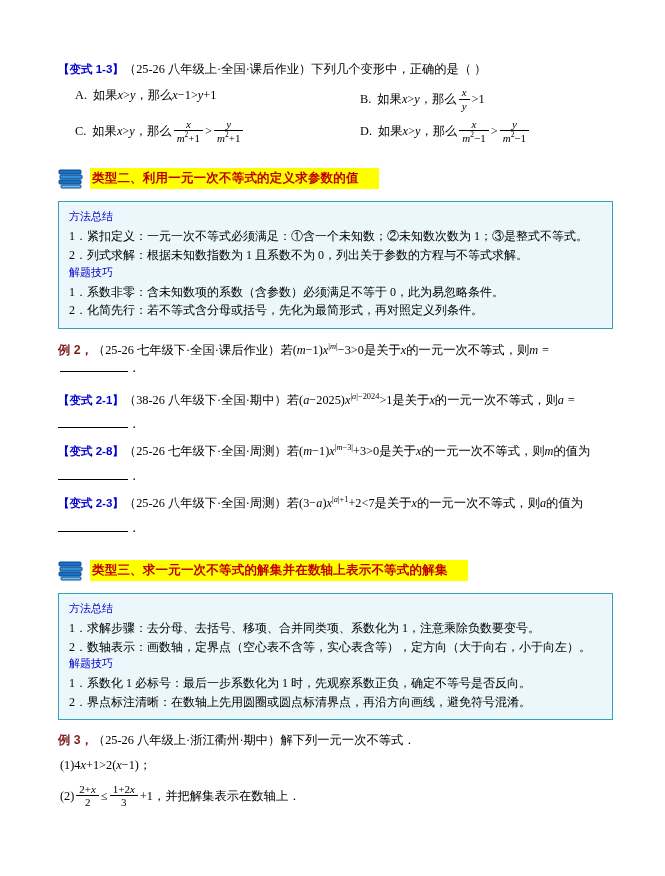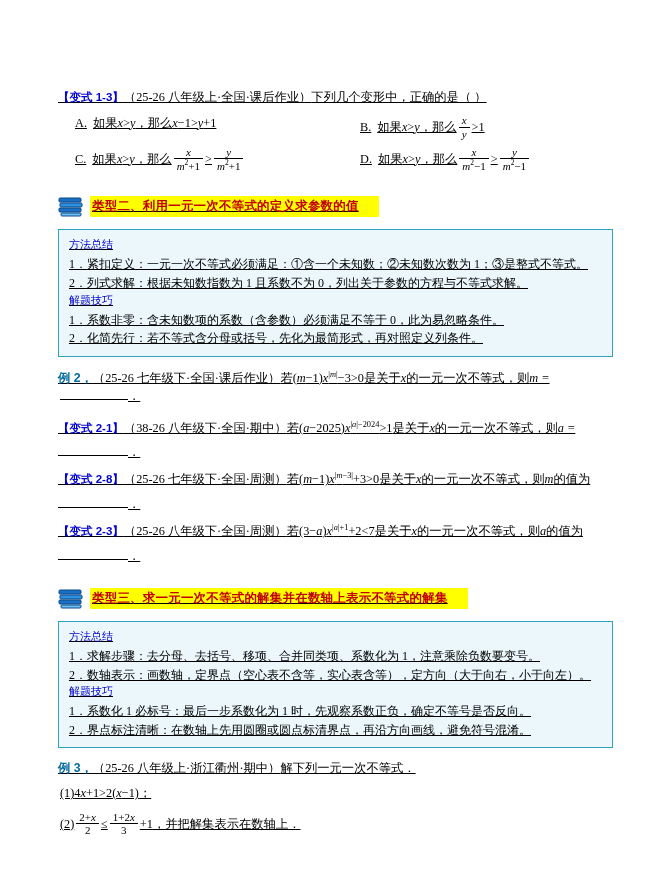--- a/index.html
+++ b/index.html
@@ -18,23 +18,22 @@
   .page {
     position: relative;
     width: 665px;
     height: 876px;
     padding: 0;
     box-sizing: border-box;
   }
   .content {
     position: absolute;
     left: 58px;
-    top: 88px;
+    top: 60px;
     width: 555px;
-    text-decoration: underline;
   }
   .tagblue {
     color: #0000d0;
     font-weight: bold;
     font-family: "Liberation Sans", sans-serif;
     font-size: 11.5px;
   }
   .line {
     font-size: 12.3px;
     line-height: 1.45;
@@ -148,21 +147,21 @@
     line-height: 1.6;
     margin: 0 0 8px 0;
     padding-left: 2px;
   }
   .variant {
     margin: 0 0 6px 0;
     font-size: 12.3px;
     line-height: 1.6;
   }
   .ex-label {
-    color: #0369a1;
+    color: #7f1d1d;
     font-weight: bold;
     font-family: "Liberation Sans", sans-serif;
   }
 </style>
 </head>
 <body>
 
 <div class="page">
   <div class="content">
 

